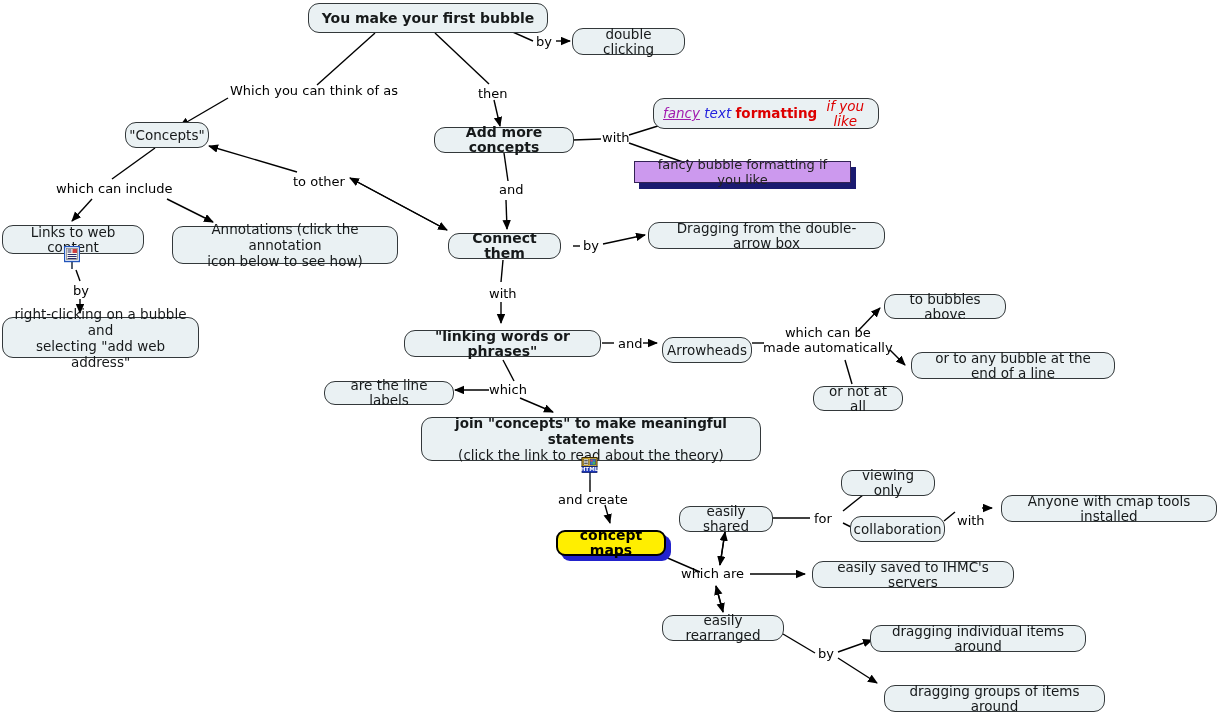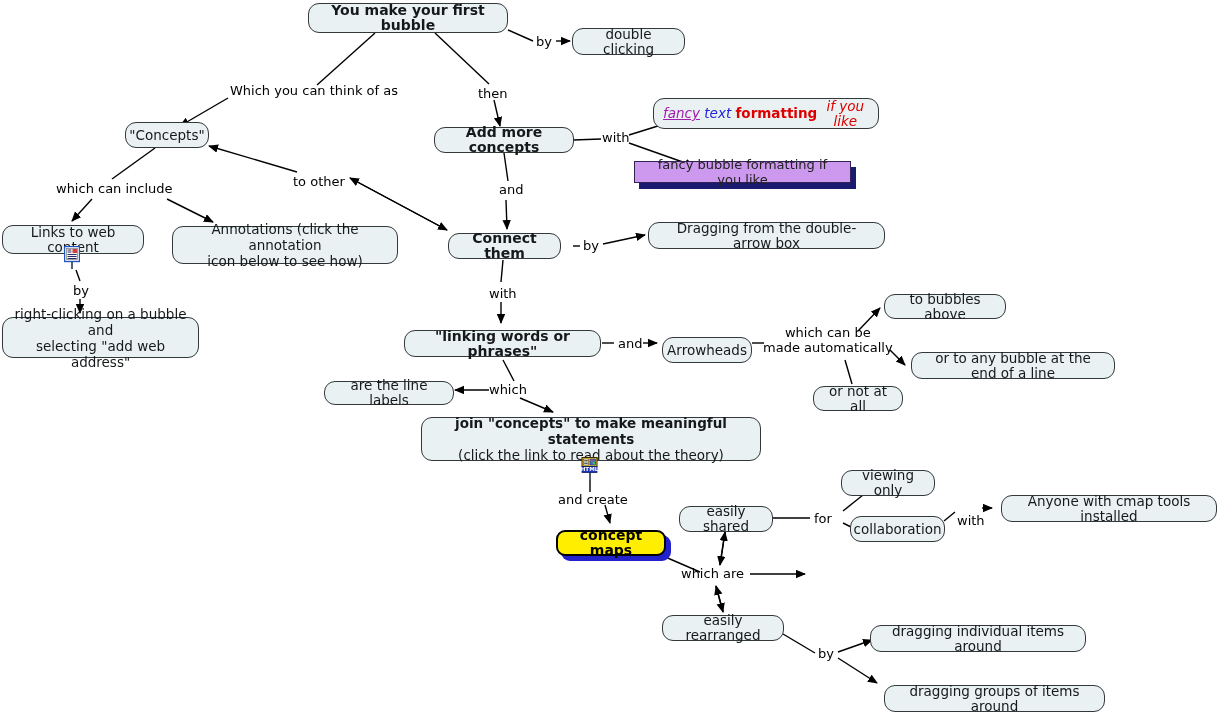--- a/index.html
+++ b/index.html
@@ -136,21 +136,21 @@
 
       <path d="M944,521 L955,512"></path>
       <path d="M982,508 L992,508" marker-end="url(#ah)"></path>
 
       <path d="M783,634 L815,653"></path>
       <path d="M838,652 L872,640" marker-end="url(#ah)"></path>
       <path d="M838,658 L877,683" marker-end="url(#ah)"></path>
     </g>
   </svg>
 
-  <div class="node bold" style="left:308px;top:3px;width:200px;height:30px;">You make your first bubble</div>
+  <div class="node bold" style="left:308px;top:3px;width:240px;height:30px;">You make your first bubble</div>
 
   <div class="node" style="left:572px;top:28px;width:113px;height:27px;">double clicking</div>
 
   <div class="node" style="left:125px;top:122px;width:84px;height:26px;">"Concepts"</div>
 
   <div class="node bold" style="left:434px;top:127px;width:140px;height:26px;">Add more concepts</div>
 
   <div class="node fancytext" style="left:653px;top:98px;width:226px;height:31px;">
     <span class="w1">fancy</span>&nbsp;<span class="w2">text</span>&nbsp;<span class="w3">formatting</span>&nbsp;<span class="w4">if you like</span>
   </div>
@@ -191,20 +191,21 @@
   <div class="node yellow" style="left:556px;top:530px;width:110px;height:26px;">concept maps</div>
 
   <div class="node" style="left:679px;top:506px;width:94px;height:26px;">easily shared</div>
 
   <div class="node" style="left:841px;top:470px;width:94px;height:26px;">viewing only</div>
 
   <div class="node" style="left:850px;top:516px;width:95px;height:26px;">collaboration</div>
 
   <div class="node" style="left:1001px;top:495px;width:216px;height:27px;">Anyone with cmap tools installed</div>
 
+  <div class="node" style="left:812px;top:561px;width:202px;height:27px;">easily saved to IHMC's servers</div>
 
   <div class="node" style="left:662px;top:615px;width:122px;height:26px;">easily rearranged</div>
 
   <div class="node" style="left:870px;top:625px;width:216px;height:27px;">dragging individual items around</div>
 
   <div class="node" style="left:884px;top:685px;width:221px;height:27px;">dragging groups of items around</div>
 
   <div class="lbl" style="left:536px;top:34px;">by</div>
 
   <div class="lbl" style="left:230px;top:83px;">Which you can think of as</div>

